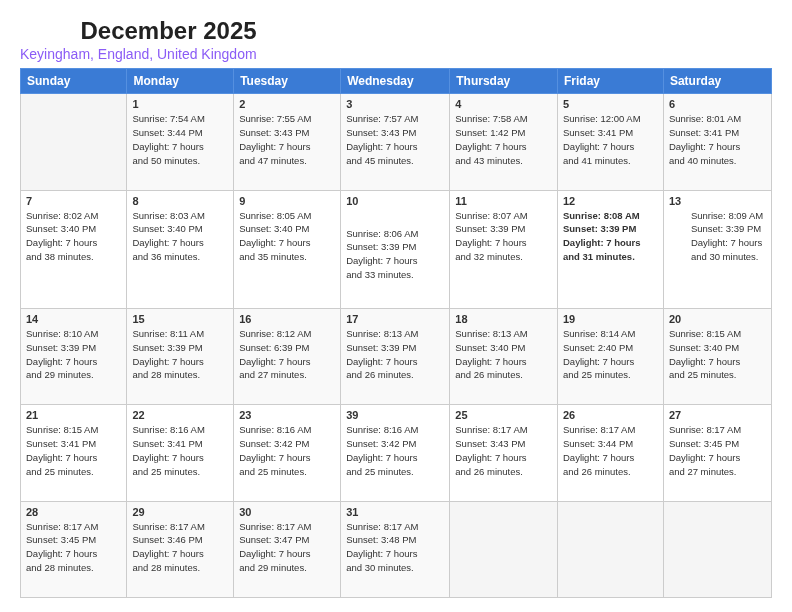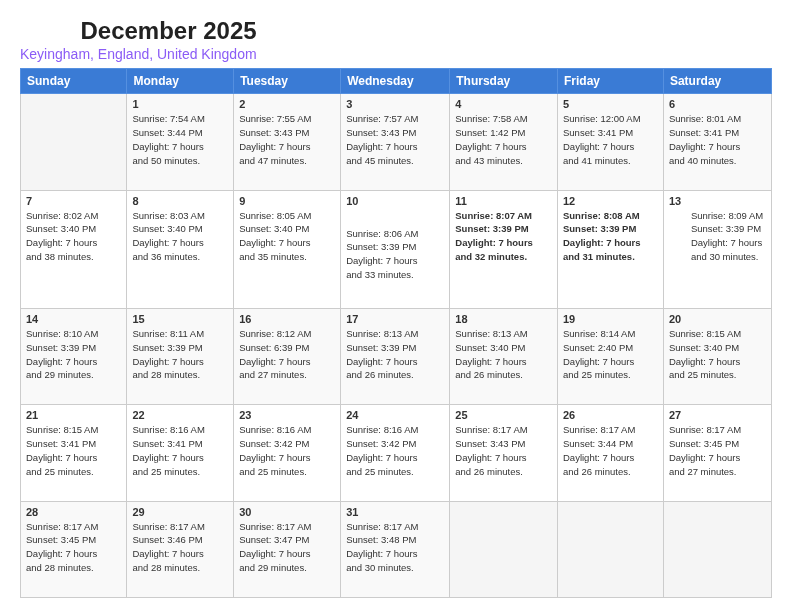--- a/index.html
+++ b/index.html
@@ -196,21 +196,21 @@
           </td>
           <td>
             <span class="day-number">10</span>
             <div class="day-info" style="white-space: pre-line; margin-top: 20px;">Sunrise: 8:06 AM
 Sunset: 3:39 PM
 Daylight: 7 hours
 and 33 minutes.</div>
           </td>
           <td>
             <span class="day-number">11</span>
-            <div class="day-info" style="white-space: pre-line; font-weight: bold;">Sunrise: 8:07 AM
+            <div class="day-info" style="white-space: pre-line;">Sunrise: 8:07 AM
 Sunset: 3:39 PM
 Daylight: 7 hours
 and 32 minutes.</div>
           </td>
           <td>
             <span class="day-number">12</span>
             <div class="day-info" style="white-space: pre-line; font-weight: bold;">Sunrise: 8:08 AM
 Sunset: 3:39 PM
 Daylight: 7 hours
 and 31 minutes.</div>
@@ -290,21 +290,21 @@
 and 25 minutes.</div>
           </td>
           <td>
             <span class="day-number">23</span>
             <div class="day-info" style="white-space: pre-line;">Sunrise: 8:16 AM
 Sunset: 3:42 PM
 Daylight: 7 hours
 and 25 minutes.</div>
           </td>
           <td>
-            <span class="day-number">24</span>
+            <span class="day-number">39</span>
             <div class="day-info" style="white-space: pre-line;">Sunrise: 8:16 AM
 Sunset: 3:42 PM
 Daylight: 7 hours
 and 25 minutes.</div>
           </td>
           <td>
             <span class="day-number">25</span>
             <div class="day-info" style="white-space: pre-line;">Sunrise: 8:17 AM
 Sunset: 3:43 PM
 Daylight: 7 hours

